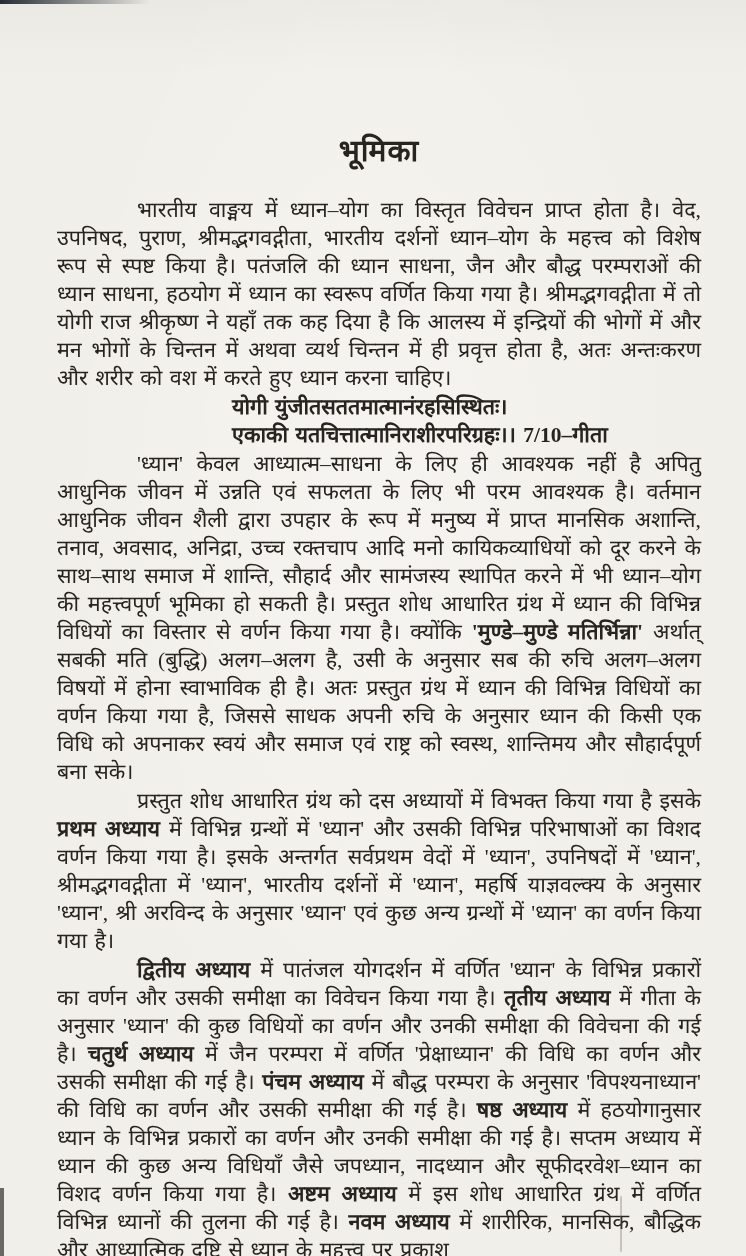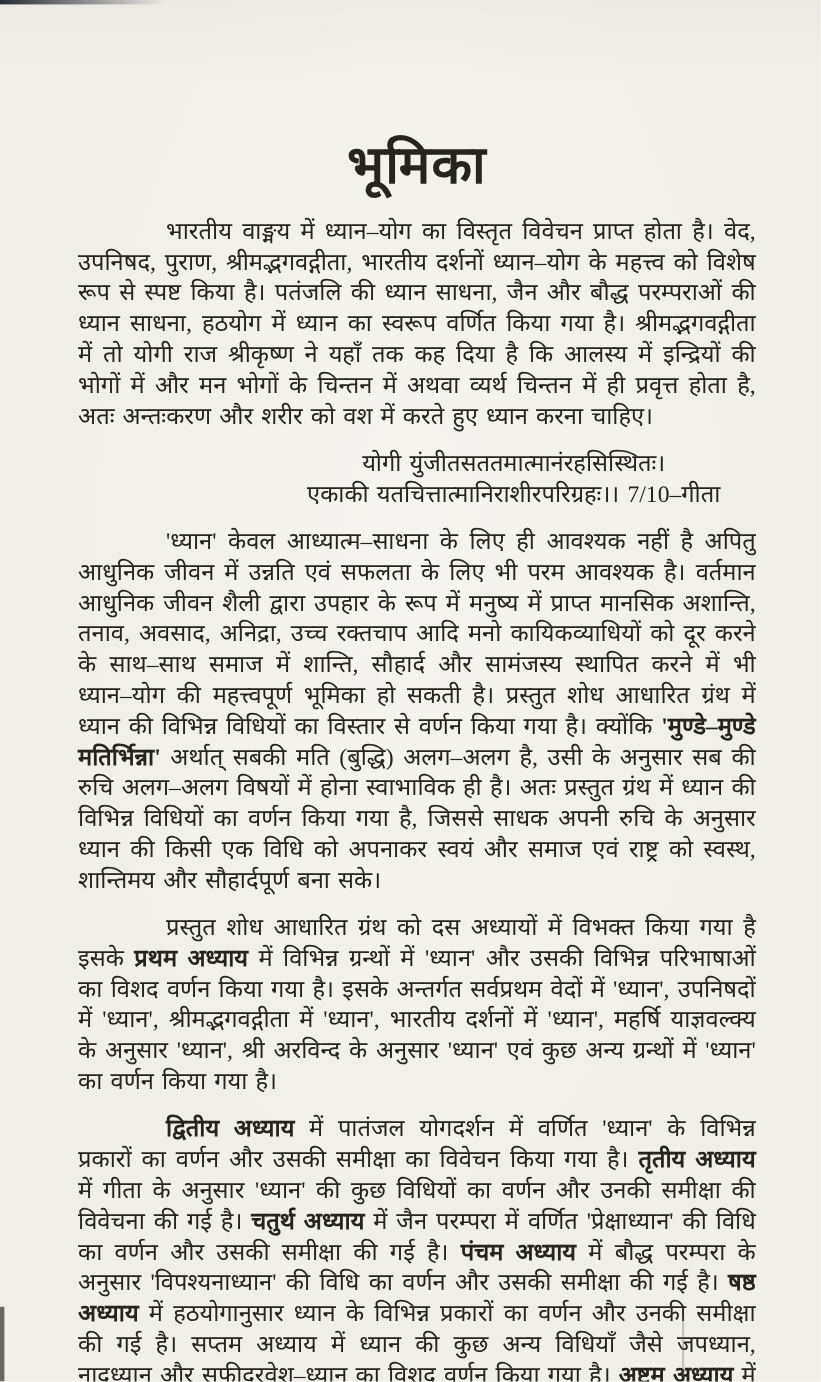--- a/index.html
+++ b/index.html
@@ -38,42 +38,42 @@
   .scan-crease {
     position: absolute;
     left: 620px; top: 1196px;
     width: 2px; height: 56px;
     background: rgba(95, 93, 86, 0.30);
     border-radius: 2px;
   }
   .title {
     margin: 0 0 22px 0;
     text-align: center;
-    font-size: 48px;
+    font-size: 30px;
     line-height: 46px;
     font-weight: 700;
     letter-spacing: 1px;
   }
   .body-text {
     font-size: 21.5px;
     line-height: 28px;
     word-spacing: 2px;
   }
   .body-text p.para {
-    margin: 15px;
+    margin: 1px;
     text-align: justify;
     text-indent: 80px;
   }
   .body-text p.para b {
     font-weight: 700;
   }
   .body-text .verse {
     margin: 0 0 0 176px;
-    font-weight: 400;
-    text-align: center;
+    font-weight: 700;
+    text-align: left;
     text-indent: 0;
   }
 </style>
 </head>
 <body>
 
 <div class="page">
   <div class="scan-edge-top"></div>
   <div class="scan-edge-left"></div>
   <div class="scan-crease"></div>

